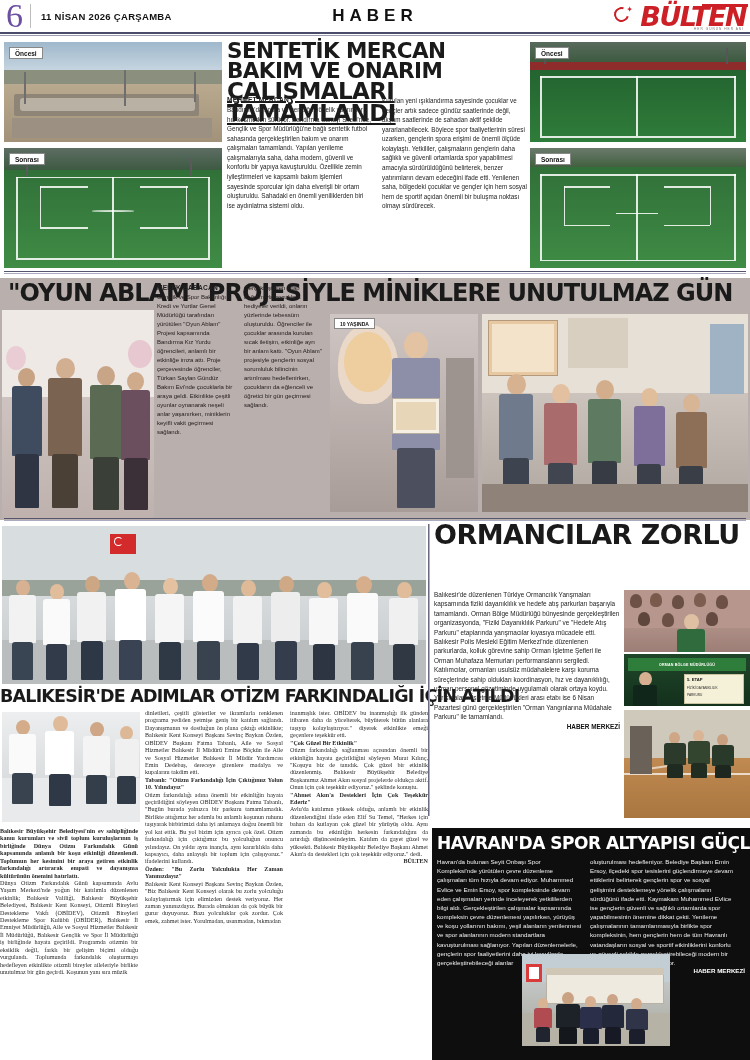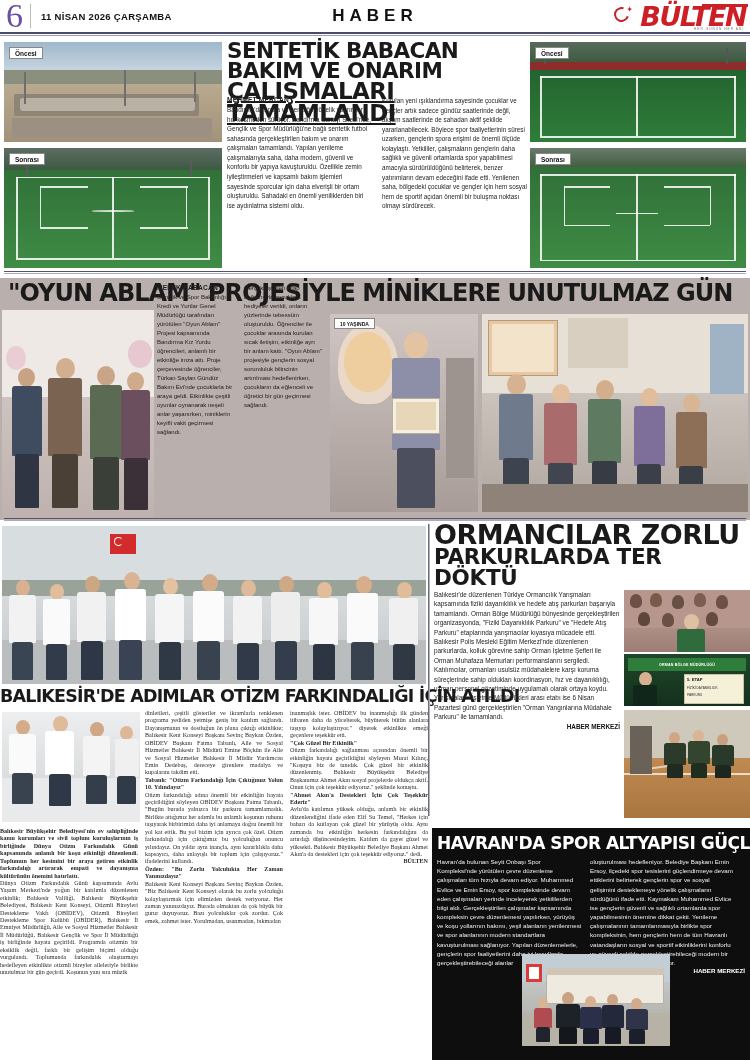--- a/index.html
+++ b/index.html
@@ -233,21 +233,21 @@
         <i style="left:136px;top:32%;width:48px;height:1.4px;"></i>
         <i style="left:182px;top:32%;width:1.4px;height:34%;"></i>
         <i style="left:136px;top:66%;width:48px;height:1.4px;"></i>
       </div>
       <div style="position:absolute;left:22px;top:8%;width:2px;height:18px;background:#5a5a5a;"></div>
       <div style="position:absolute;left:186px;top:8%;width:2px;height:18px;background:#5a5a5a;"></div>
     </div>
     <div class="tag" style="left:9px; top:115px;">Sonrası</div>
 
     <div class="story-head s1-head">
-      <div>SENTETİK BABACAN BAKIM VE ONARIM</div>
+      <div>SENTETİK MERCAN BAKIM VE ONARIM</div>
       <div class="l2">ÇALIŞMALARI TAMAMLANDI</div>
     </div>
     <div class="s1-cols">
       <div class="s1-col">
         <div class="byline">MEHMET MERCAN</div>
         <div class="body-text">
             <p>Bandırma'da spora ve gençliğe yönelik yatırımlar hız kesmeden sürüyor. Bandırma Sanayi Sitesi'nde, Gençlik ve Spor Müdürlüğü'ne bağlı sentetik futbol sahasında gerçekleştirilen bakım ve onarım çalışmaları tamamlandı. Yapılan yenileme çalışmalarıyla saha, daha modern, güvenli ve konforlu bir yapıya kavuşturuldu. Özellikle zemin iyileştirmeleri ve kapsamlı bakım işlemleri sayesinde sporcular için daha elverişli bir ortam oluşturuldu. Sahadaki en önemli yeniliklerden biri ise aydınlatma sistemi oldu.</p>
           </div>
       </div>
       <div class="s1-col">
@@ -522,21 +522,20 @@
       </div>
     </div>
 
   </div>
 
   <div style="position:absolute;left:428px;top:524px;width:2px;height:292px;border-left:1px solid #6a6a80;border-right:0.6px solid #b0b0c0;"></div>
 
   <div class="s4">
     <div class="story-head s4-head">
       <div class="l1">ORMANCILAR ZORLU</div>
-      <div class="l2">PARKURLARDA TER DÖKTÜ</div>
     </div>
     <div class="s4-text">
       <div class="body-text">
           <p>Balıkesir'de düzenlenen Türkiye Ormancılık Yarışmaları kapsamında fiziki dayanıklılık ve hedefe atış parkurları başarıyla tamamlandı. Orman Bölge Müdürlüğü bünyesinde gerçekleştirilen organizasyonda, "Fiziki Dayanıklılık Parkuru" ve "Hedefe Atış Parkuru" etaplarında yarışmacılar kıyasıya mücadele etti. Balıkesir Polis Mesleki Eğitim Merkezi'nde düzenlenen parkurlarda, kolluk görevine sahip Orman İşletme Şefleri ile Orman Muhafaza Memurları performanslarını sergiledi. Katılımcılar, ormanları usulsüz müdahalelere karşı koruma süreçlerinde sahip oldukları koordinasyon, hız ve dayanıklılığı, uzman personel gözetiminde uygulamalı olarak ortaya koydu. Yarışmaların İşletme Müdürlükleri arası etabı ise 6 Nisan Pazartesi günü gerçekleştirilen "Orman Yangınlarına Müdahale Parkuru" ile tamamlandı.</p>
         </div>
       <div class="s4-credit">HABER MERKEZİ</div>
     </div>
 
     <div class="photo" style="left:192px; top:68px; width:126px; height:62px; background:#b2918a;">
       <div style="position:absolute;inset:0;background:linear-gradient(#c7a79d,#9d7e76);"></div>

